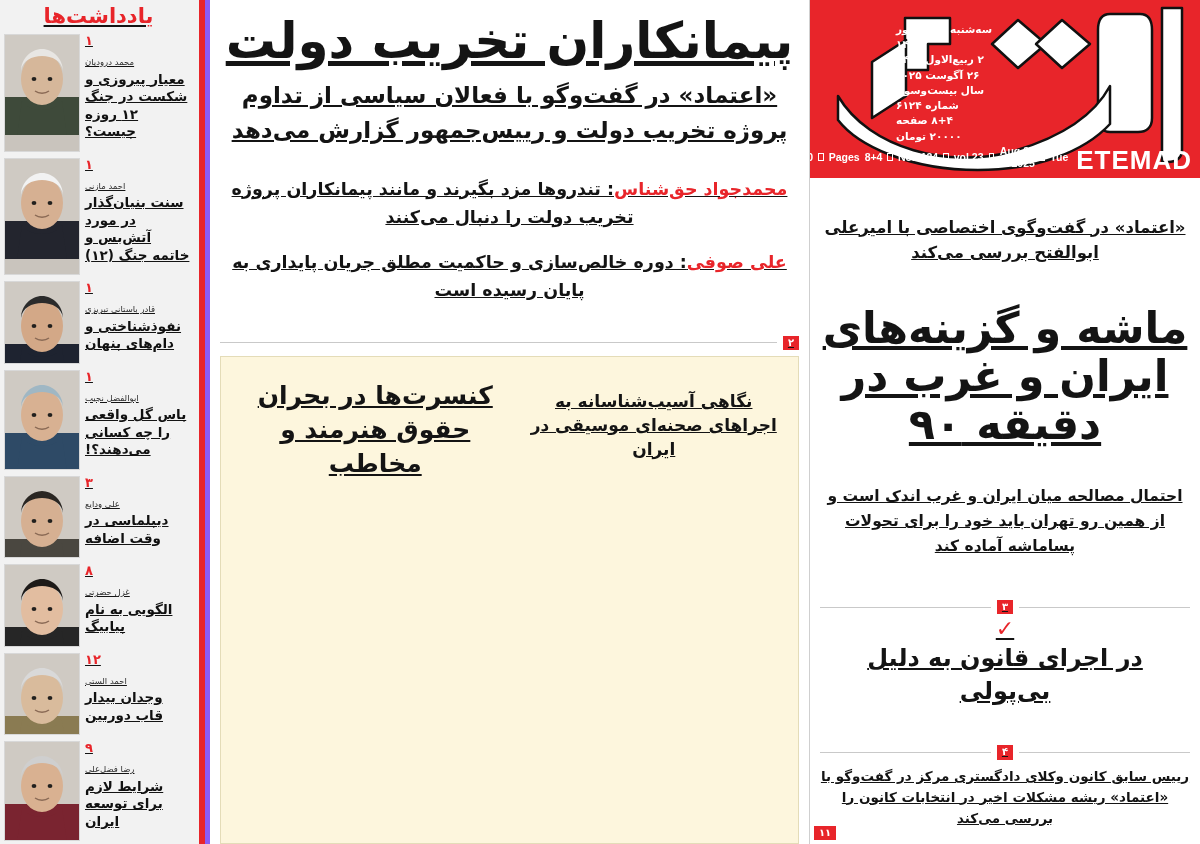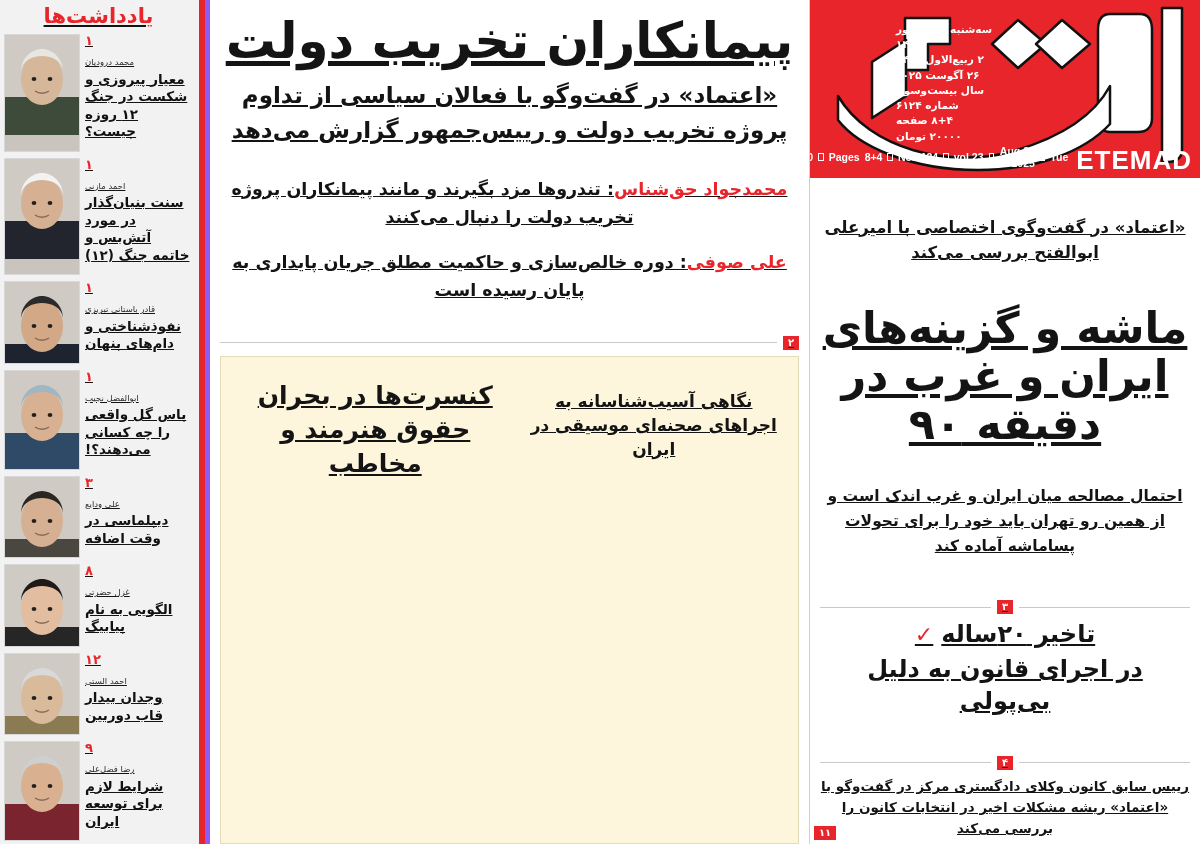--- a/index.html
+++ b/index.html
@@ -416,21 +416,20 @@
       <div id="items-host">
           <div class="item">
             <div class="sec-divider">
               <span class="rule"></span>
               <span class="badge">۳</span>
               <span class="rule"></span>
             </div>
             <h3 class="item-head item-head-2line">
               <span class="row-line">
                 <span class="check">✓</span>
-                <span>تاخیر ۲۰ساله</span>
               </span>
               <span>در اجرای قانون به دلیل بی‌پولی</span>
             </h3>
           </div>
           <div class="item">
             <div class="sec-divider">
               <span class="rule"></span>
               <span class="badge">۴</span>
               <span class="rule"></span>
             </div>

